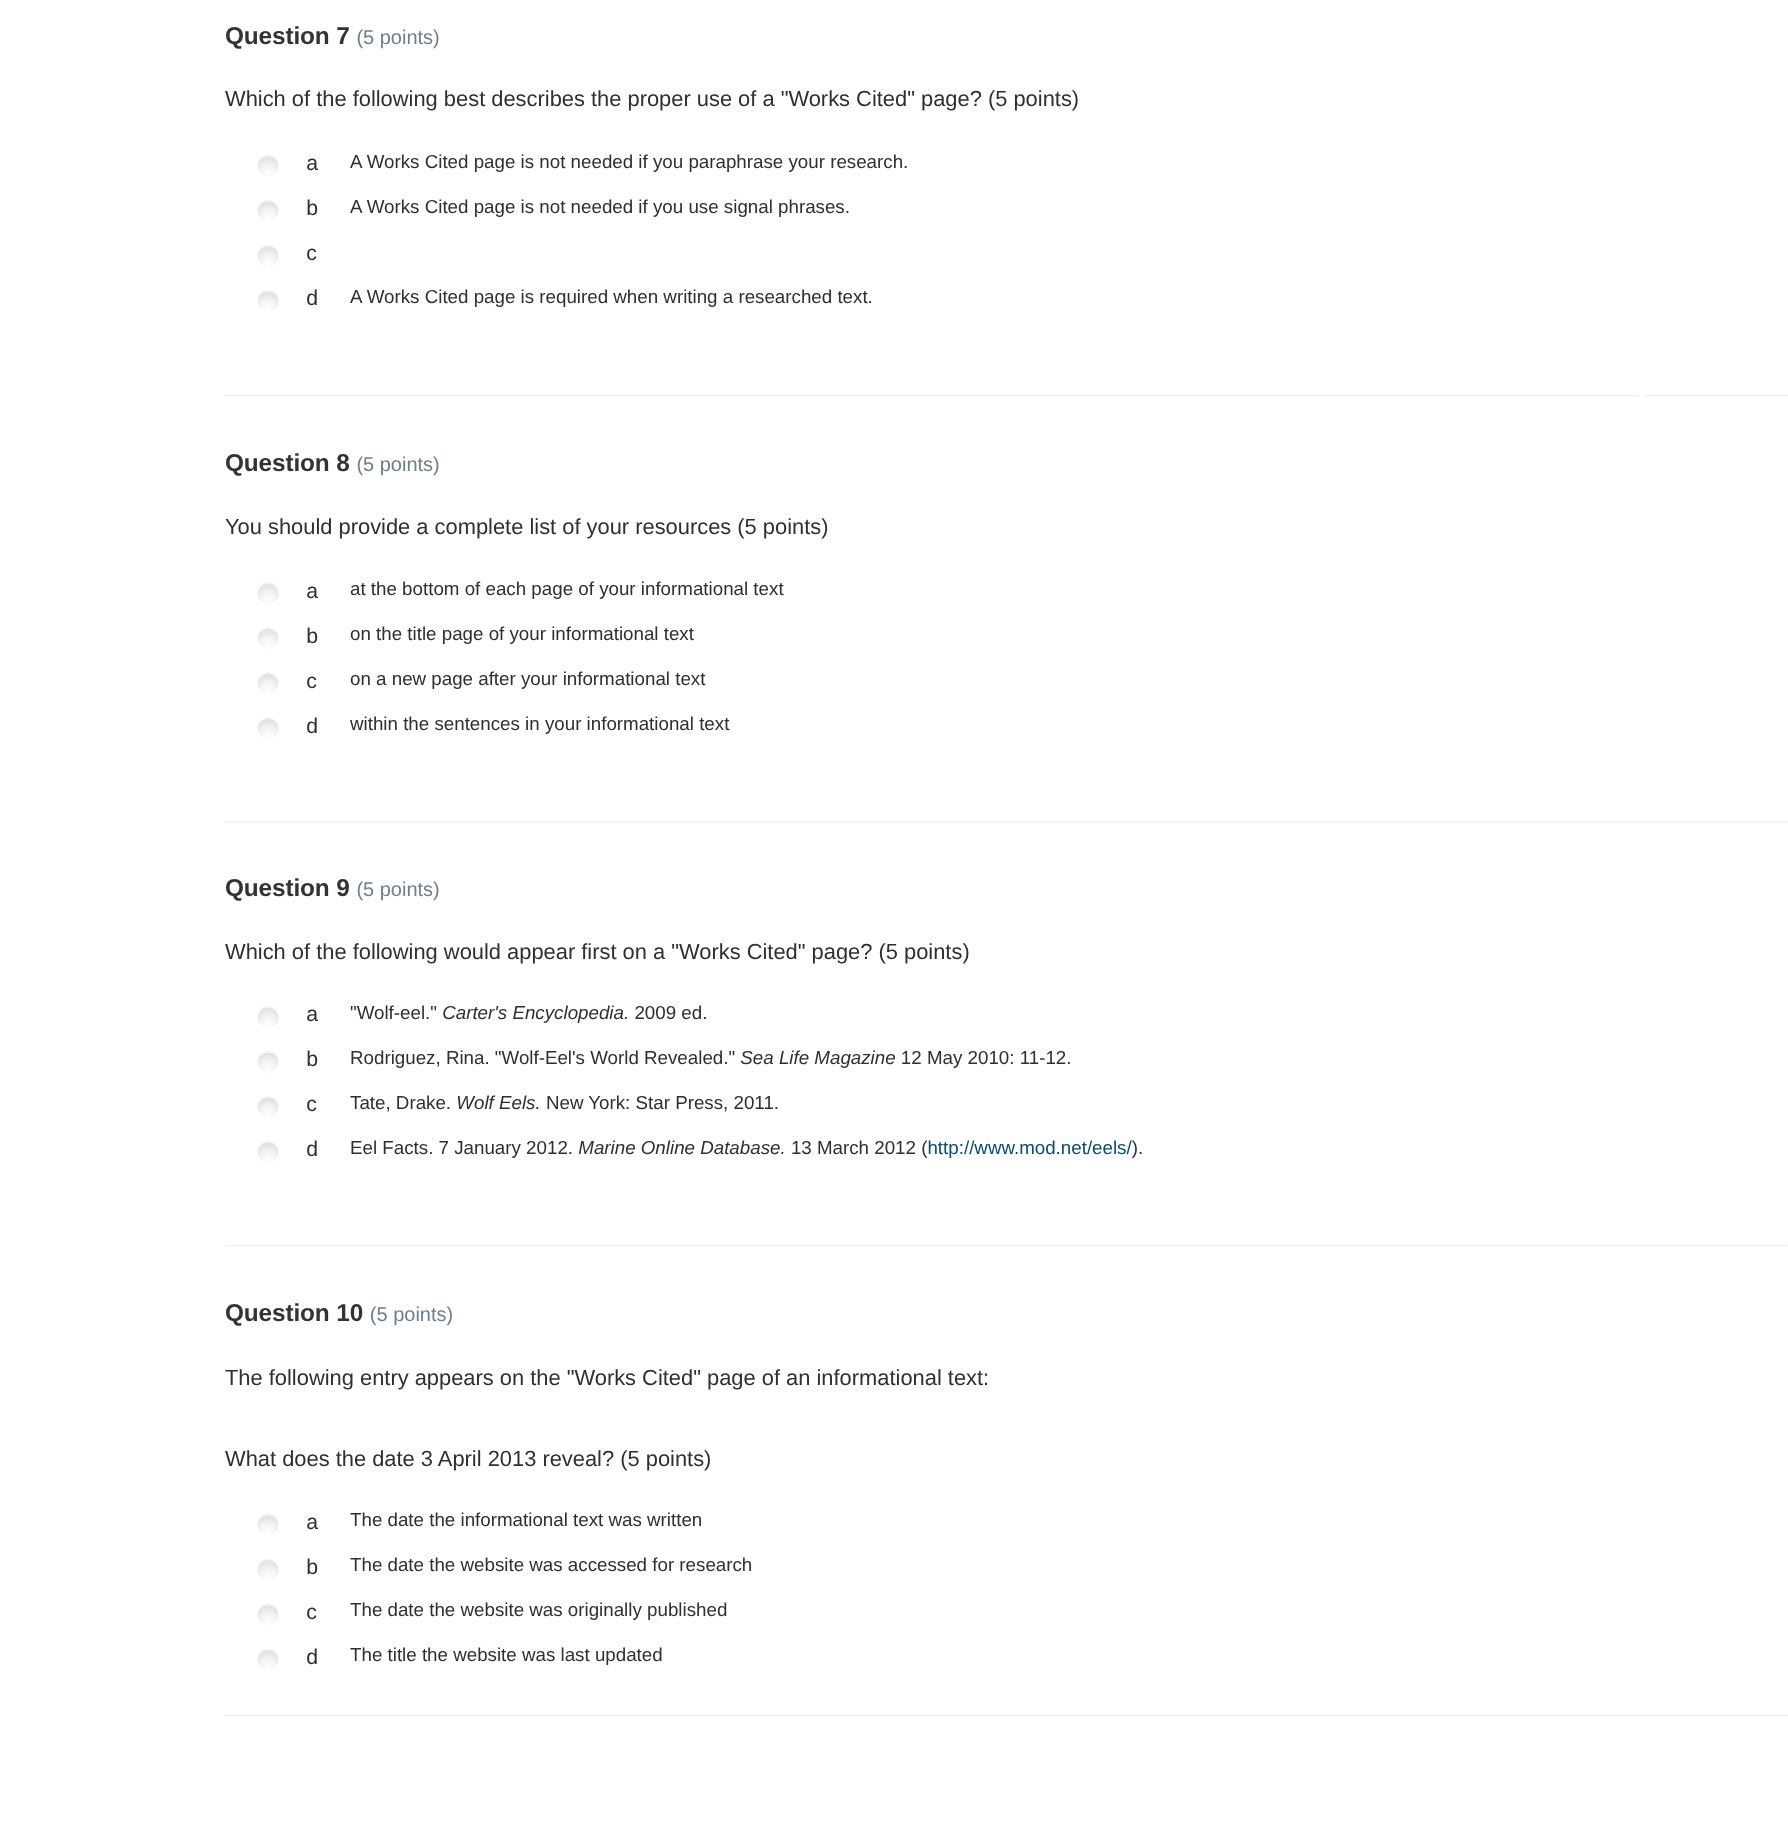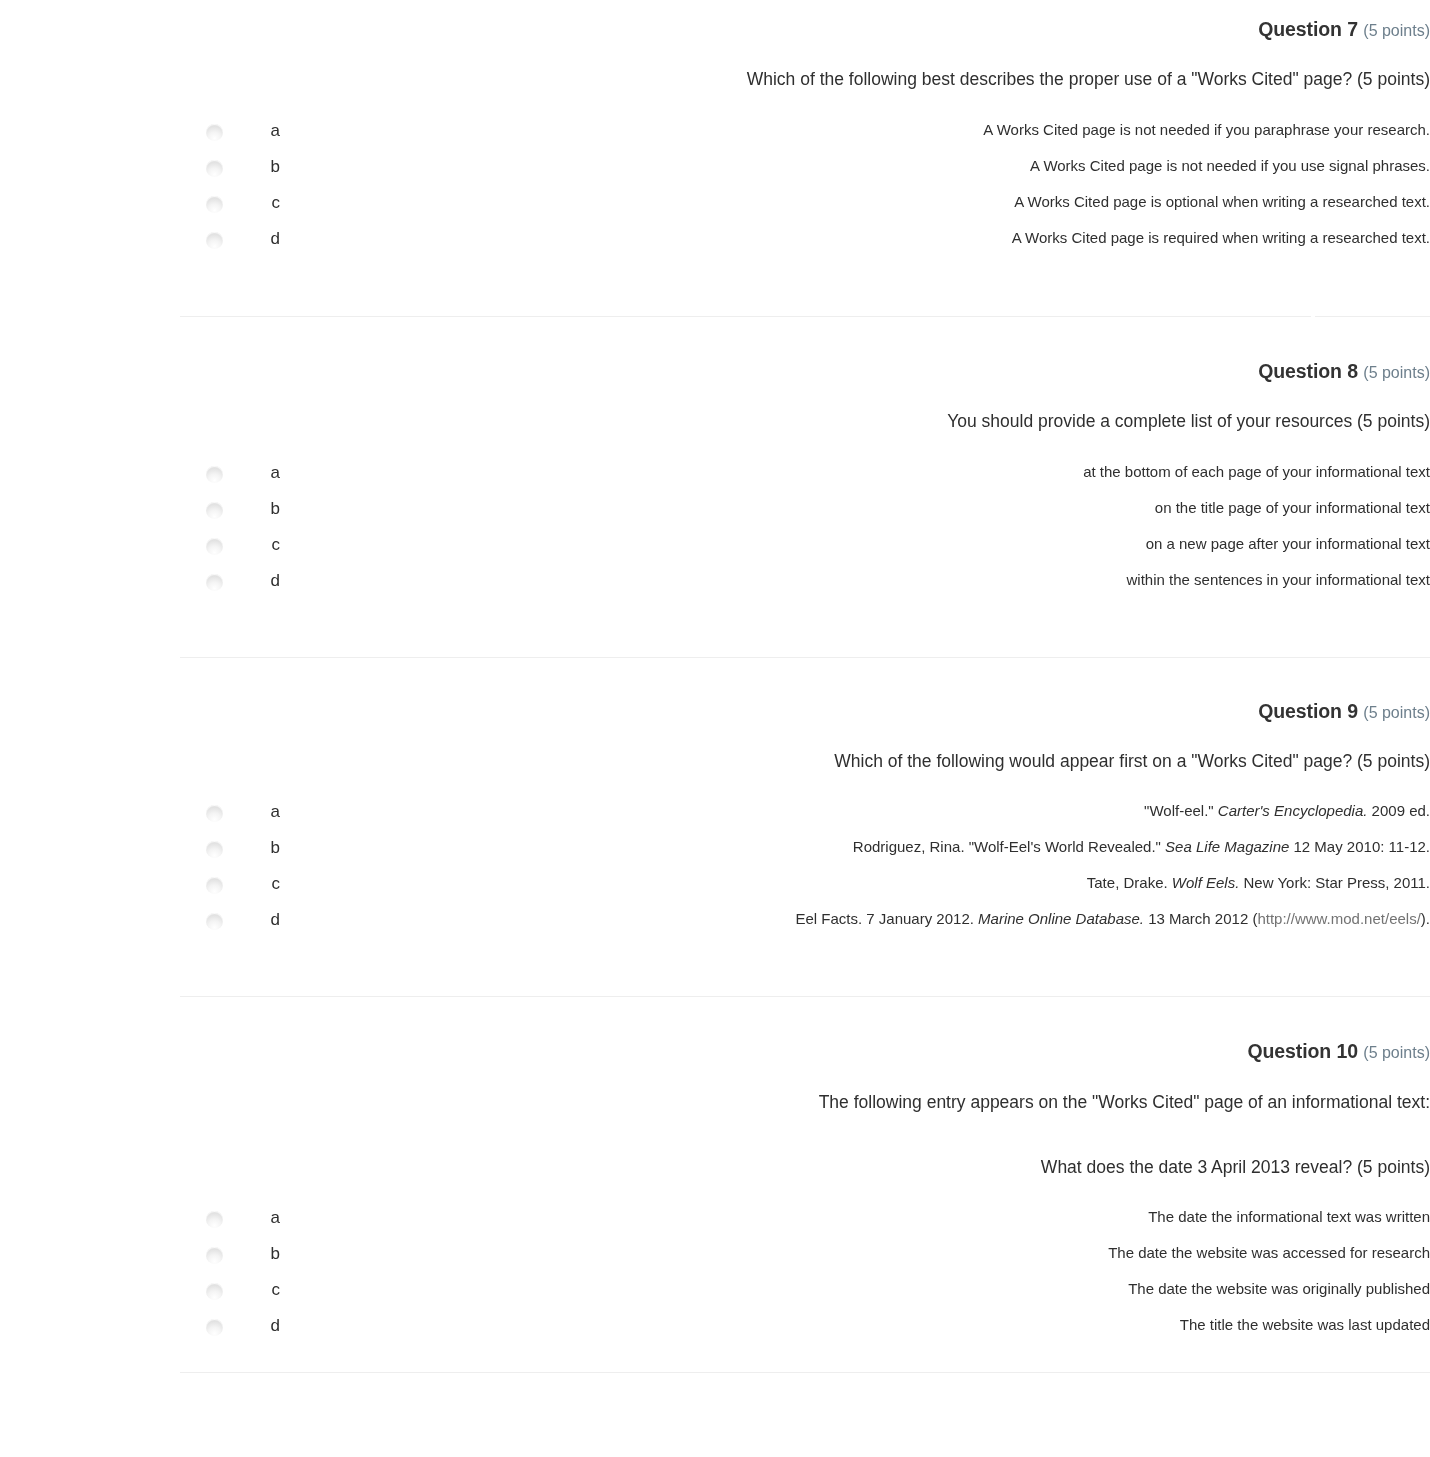--- a/index.html
+++ b/index.html
@@ -15,21 +15,20 @@
     font-family: "Liberation Sans", "DejaVu Sans", sans-serif;
     color: #2d2d2d;
     -webkit-font-smoothing: antialiased;
     overflow: hidden;
   }
 
   .quiz {
     position: relative;
     width: 1430px;
     padding: 0;
-    text-align: right;
   }
 
   .question-block {
     position: relative;
     padding: 0 0 0 180px;
   }
 
   
   .q-heading {
     margin: 0;
@@ -90,21 +89,21 @@
   .option-text {
     flex: 1 1 auto;
     font-size: 15px;
     line-height: 1.45;
     color: #2f2f2f;
     white-space: nowrap;
   }
 
   .option-text i, .q-body i { font-style: italic; }
   a.extlink {
-    color: #737373;
+    color: #0c4a6e;
     text-decoration: none;
   }
 
   
   .divider {
     position: relative;
     height: 1px;
     background: #eeeeee;
     margin-left: 180px;
     margin-right: 0;
@@ -144,21 +143,20 @@
         <span class="option-text">A Works Cited page is not needed if you paraphrase your research.</span>
       </li>
       <li class="option-row">
         <span class="radio-btn"></span>
         <span class="option-letter">b</span>
         <span class="option-text">A Works Cited page is not needed if you use signal phrases.</span>
       </li>
       <li class="option-row">
         <span class="radio-btn"></span>
         <span class="option-letter">c</span>
-        <span class="option-text">A Works Cited page is optional when writing a researched text.</span>
       </li>
       <li class="option-row">
         <span class="radio-btn"></span>
         <span class="option-letter">d</span>
         <span class="option-text">A Works Cited page is required when writing a researched text.</span>
       </li>
     </ul>
   </section>
 
   <div style="height:53px"></div>

